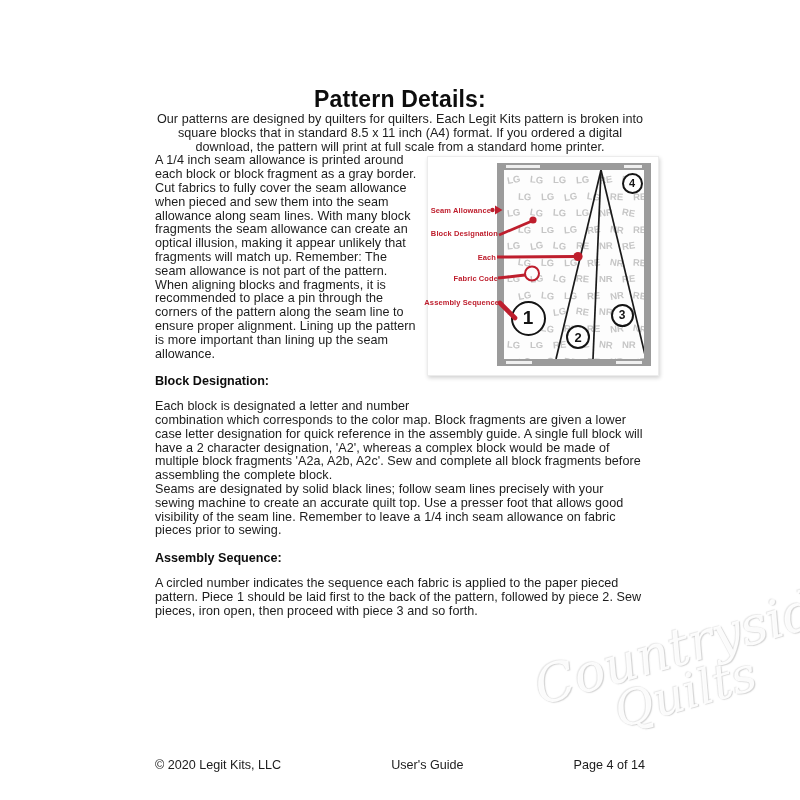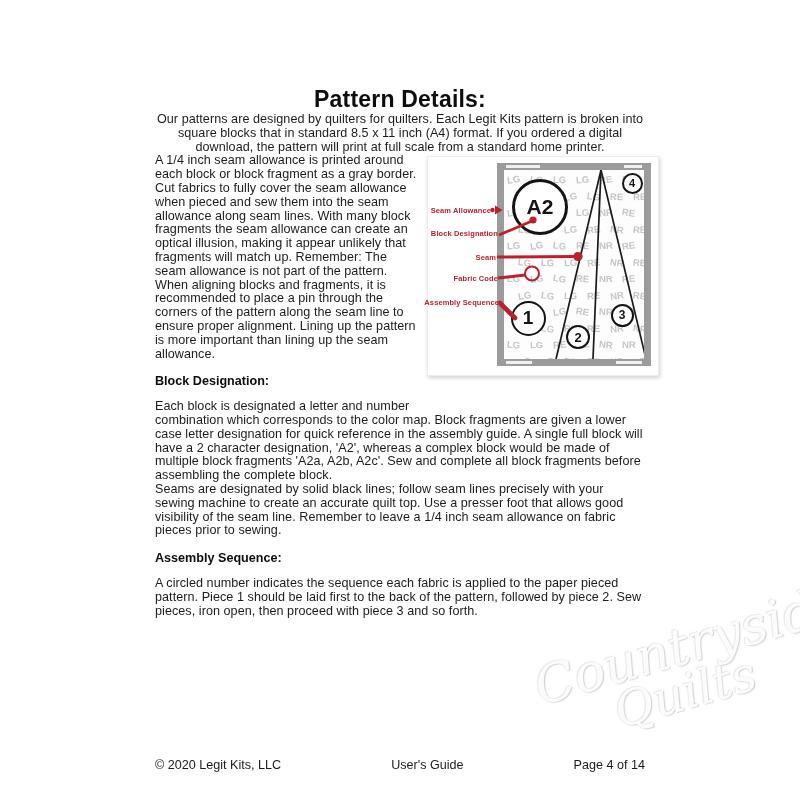--- a/index.html
+++ b/index.html
@@ -132,23 +132,20 @@
           <span style="left: 60px; top: 186.5px; transform: rotate(7deg);">RE</span>
           <span style="left: 83px; top: 186.5px; transform: rotate(2deg);">RE</span>
           <span style="left: 106px; top: 186.5px; transform: rotate(-3deg);">NR</span>
           <span style="left: 129px; top: 186.5px; transform: rotate(-8deg);">NR</span>
         </div>
       <svg class="seamlines" viewBox="0 0 140 189" preserveAspectRatio="none">
         <line x1="97" y1="0" x2="52" y2="189" stroke="#1a1a1a" stroke-width="1.7"></line>
         <line x1="97" y1="0" x2="89" y2="189" stroke="#1a1a1a" stroke-width="1.7"></line>
         <line x1="97" y1="0" x2="142" y2="189" stroke="#1a1a1a" stroke-width="1.7"></line>
       </svg>
-      <div class="circ circ-a2">
-        <span>A2</span>
-      </div>
       <div class="circ circ-1">
         <span>1</span>
       </div>
       <div class="circ circ-2">
         <span>2</span>
       </div>
       <div class="circ circ-3">
         <span>3</span>
       </div>
       <div class="circ circ-4">
@@ -173,21 +170,21 @@
       <circle cx="150" cy="99.5" r="4.6" fill="#be1e2d"></circle>
 
       <line x1="70" y1="121" x2="97" y2="118" stroke="#be1e2d" stroke-width="3"></line>
       <circle cx="104" cy="116.5" r="7" fill="none" stroke="#be1e2d" stroke-width="2"></circle>
 
       <line x1="72" y1="146" x2="87" y2="161" stroke="#be1e2d" stroke-width="4.6" stroke-linecap="round"></line>
     </svg>
 
     <div class="anno-label" style="right:167px;top:49px;">Seam Allowance</div>
     <div class="anno-label" style="right:160px;top:72px;">Block Designation</div>
-    <div class="anno-label" style="right:162px;top:95.5px;">Seam</div>
+    <div class="anno-label" style="right:162px;top:95.5px;">Each</div>
     <div class="anno-label" style="right:160px;top:116.5px;">Fabric Code</div>
     <div class="anno-label" style="right:159px;top:141px;">Assembly Sequence</div>
   </div>
 
   <section>
     <p class="para body-text">A 1/4 inch seam allowance is printed around each block or block fragment as a gray border.  Cut fabrics to fully cover the seam allowance when pieced and sew them into the seam allowance along seam lines.  With many block fragments the seam allowance can create an optical illusion, making it appear unlikely that fragments will match up.  Remember: The seam allowance is not part of the pattern.  When aligning blocks and fragments, it is recommended to place a pin through the corners of the pattern along the seam line to ensure proper alignment. Lining up the pattern is more important than lining up the seam allowance.</p>
   </section>
 
   <section>
     <h3 class="sec">Block Designation:</h3>

